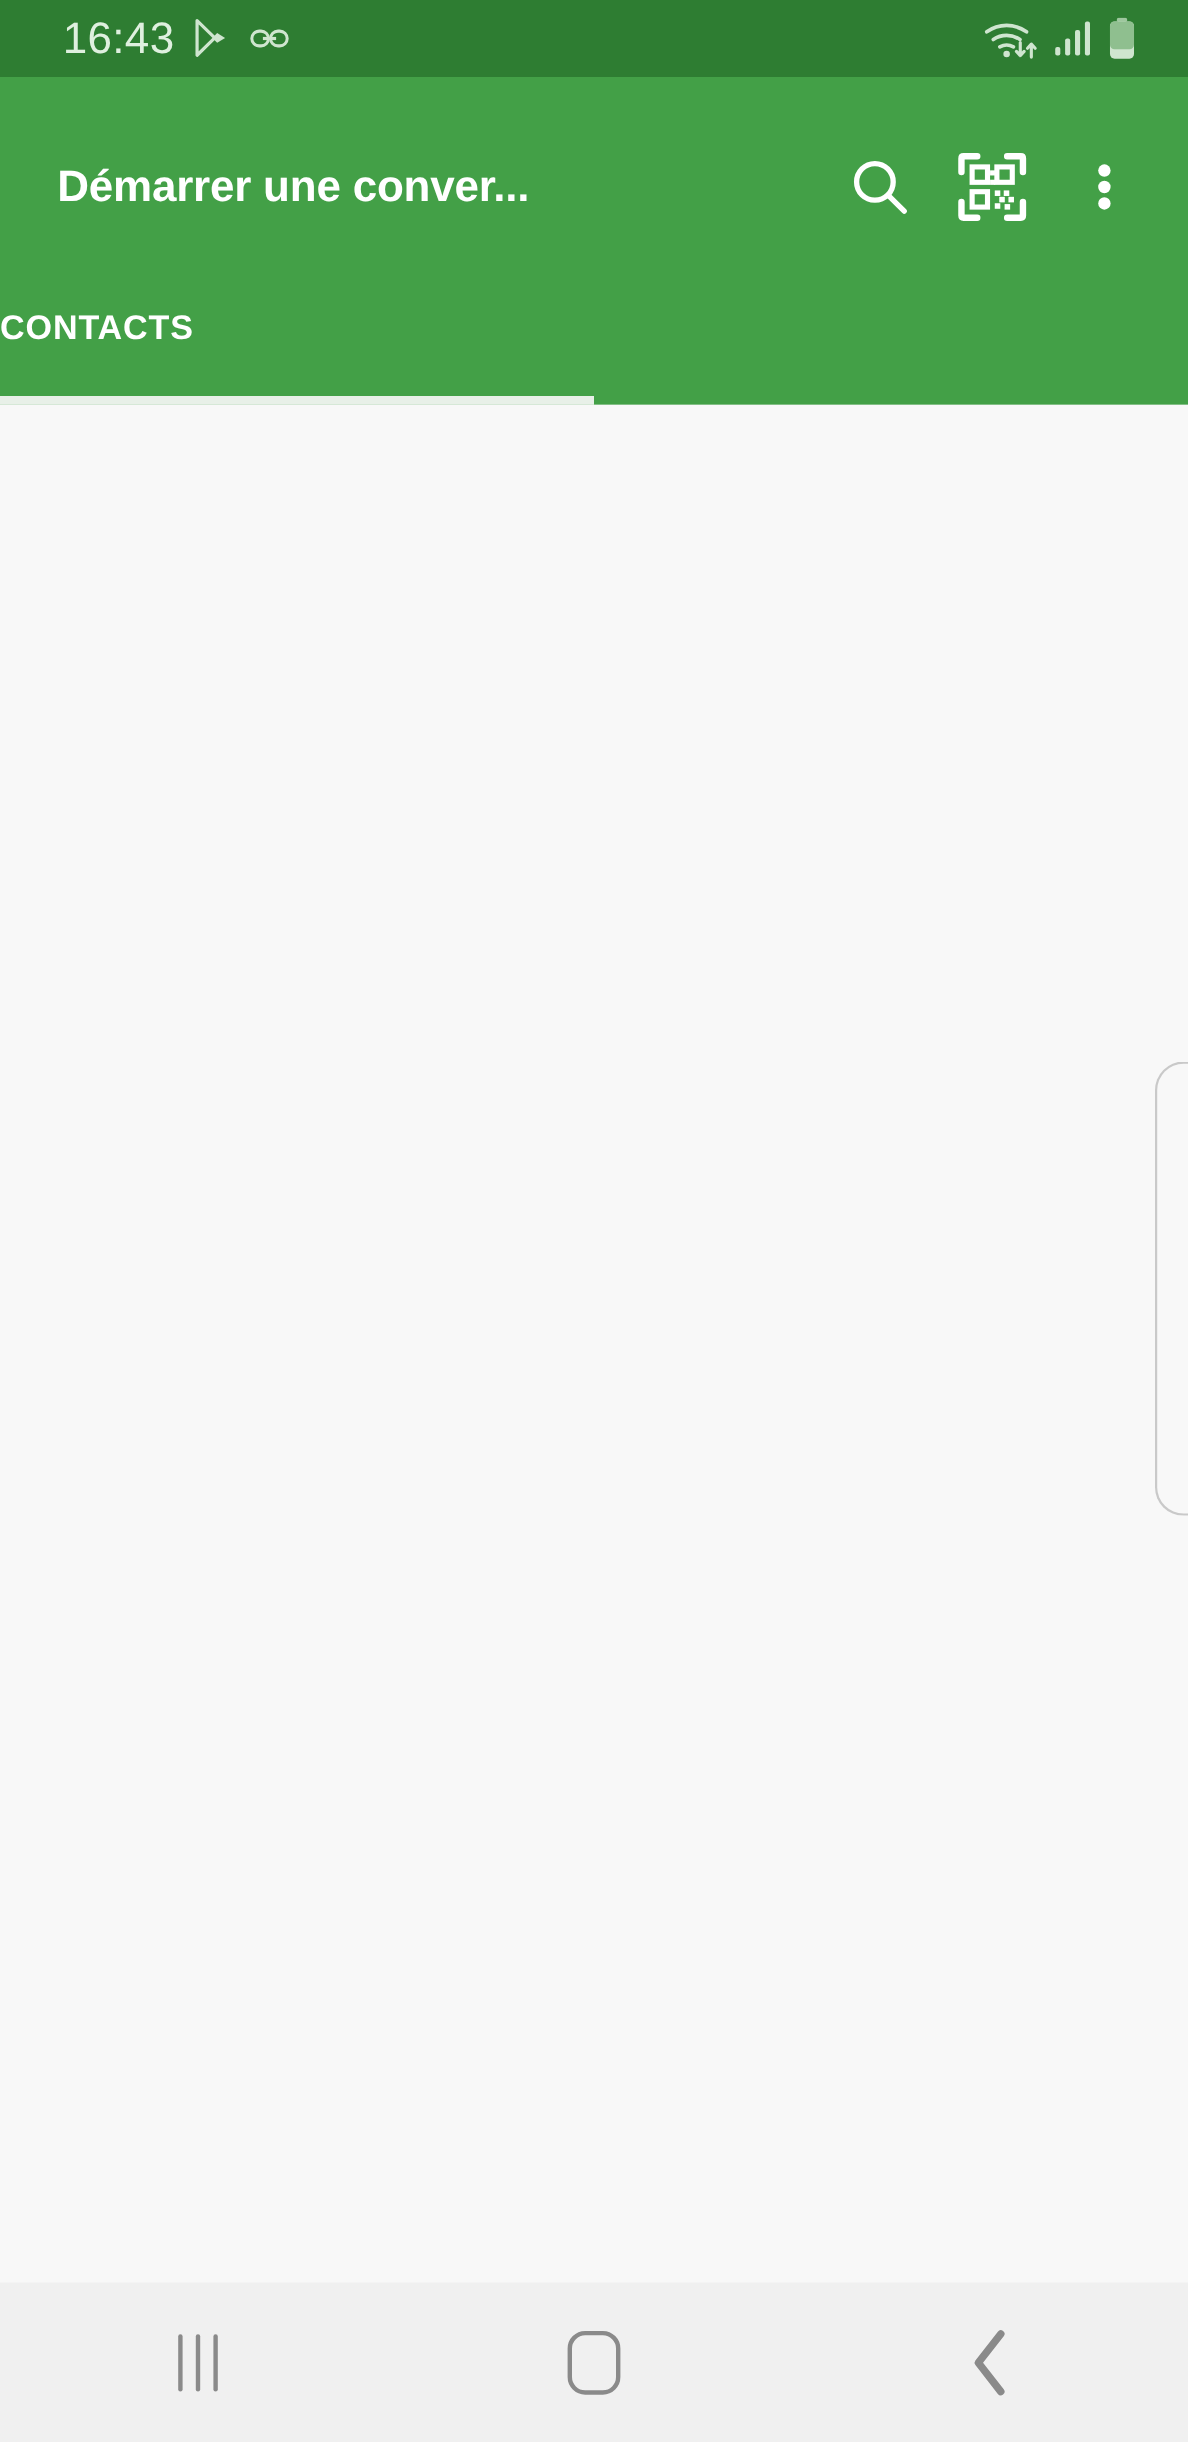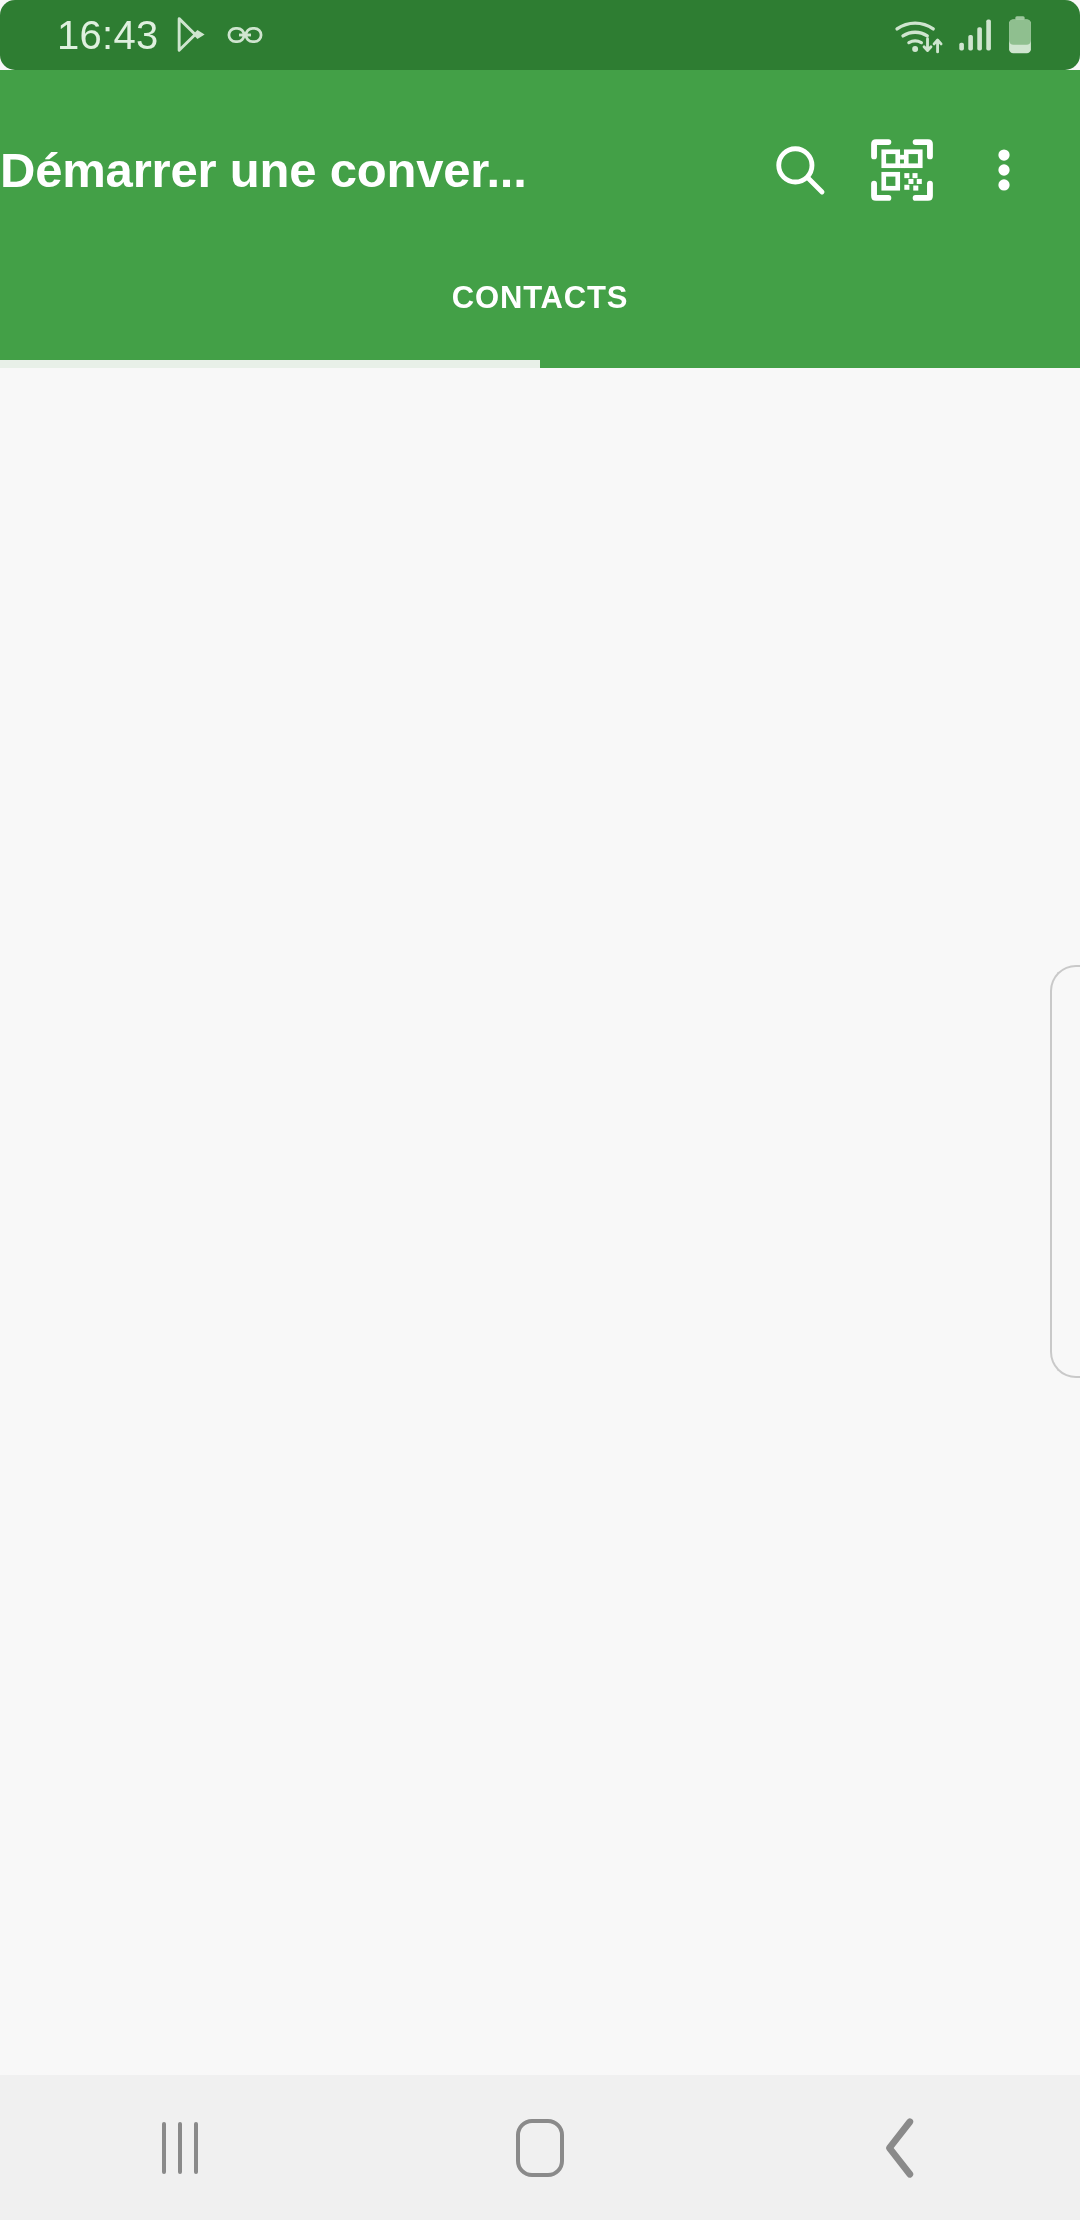--- a/index.html
+++ b/index.html
@@ -8,21 +8,21 @@
     background:#f8f8f8;
     font-family:"Liberation Sans", sans-serif;
     overflow:hidden;
   }
   #screen { position:relative; width:1080px; height:2220px; }
 
   
   .statusbar{
     position:absolute; top:0; left:0; width:1080px; height:70px;
     background:var(--statusGreen,#2e7d32);
-    display:flex; align-items:center;border-radius:15px;
+    display:flex; align-items:center;
   }
   .sb-left{ display:flex; align-items:center; gap:17px; padding-left:57px; }
   .sb-time{
     color:#dff0df; font-size:40px; font-weight:400; letter-spacing:0.3px;
     line-height:40px;
   }
   .sb-right{
     margin-left:auto; display:flex; align-items:center; gap:13px;
     padding-right:47px;
   }
@@ -31,42 +31,42 @@
   
   .appbar{
     position:absolute; top:70px; left:0; width:1080px; height:298px;
     background:var(--appGreen,#43a047);
   }
   .appbar-top{
     position:absolute; top:0; left:0; width:1080px; height:200px;
     display:flex; align-items:center;
   }
   .app-title{
-    color:#ffffff; font-size:49px; font-weight:700;
-    white-space:nowrap;
+    color:#ffffff; font-size:40px; font-weight:700;
+    padding-left:52px; white-space:nowrap;
     letter-spacing:-0.2px;
   }
   .appbar-actions{
     margin-left:auto; display:flex; align-items:center;
     padding-right:28px; gap:6px;
   }
   .act-btn{
     width:96px; height:96px; display:flex; align-items:center;
     justify-content:center; border:none; background:transparent;
     cursor:pointer;
   }
 
   
   .tabs{
     position:absolute; bottom:0; left:0; width:1080px; height:98px;
     display:flex;
   }
   .tab{
     flex:1 1 50%; display:flex; align-items:flex-start;
-    justify-content:center; padding-top:10px;
+    padding-top:10px;
     font-size:31px; font-weight:700; letter-spacing:0.8px;
     background:transparent; border:none; cursor:pointer;
     font-family:"Liberation Sans", sans-serif;
   }
   .tab.active{ color:#ffffff; }
   .tab.inactive{ color:#b4ddb4; }
   .tab-indicator{
     position:absolute; bottom:0; left:0;
     width:540px; height:8px; background:#e8f0e8;
   }

